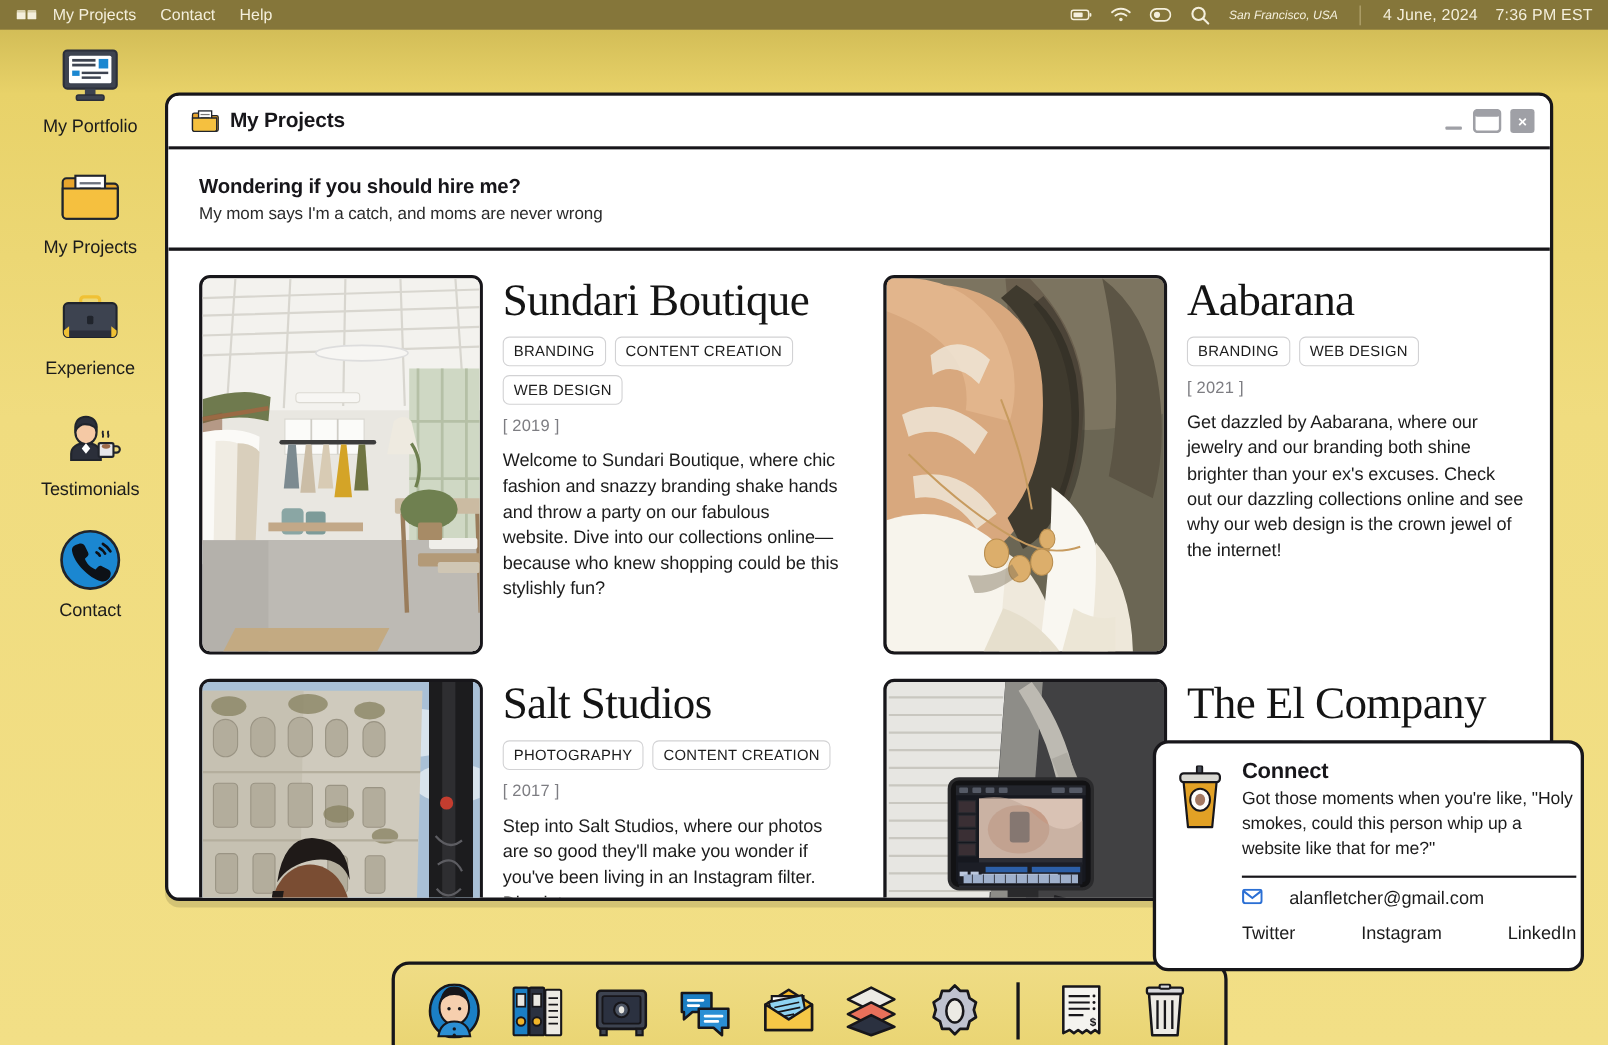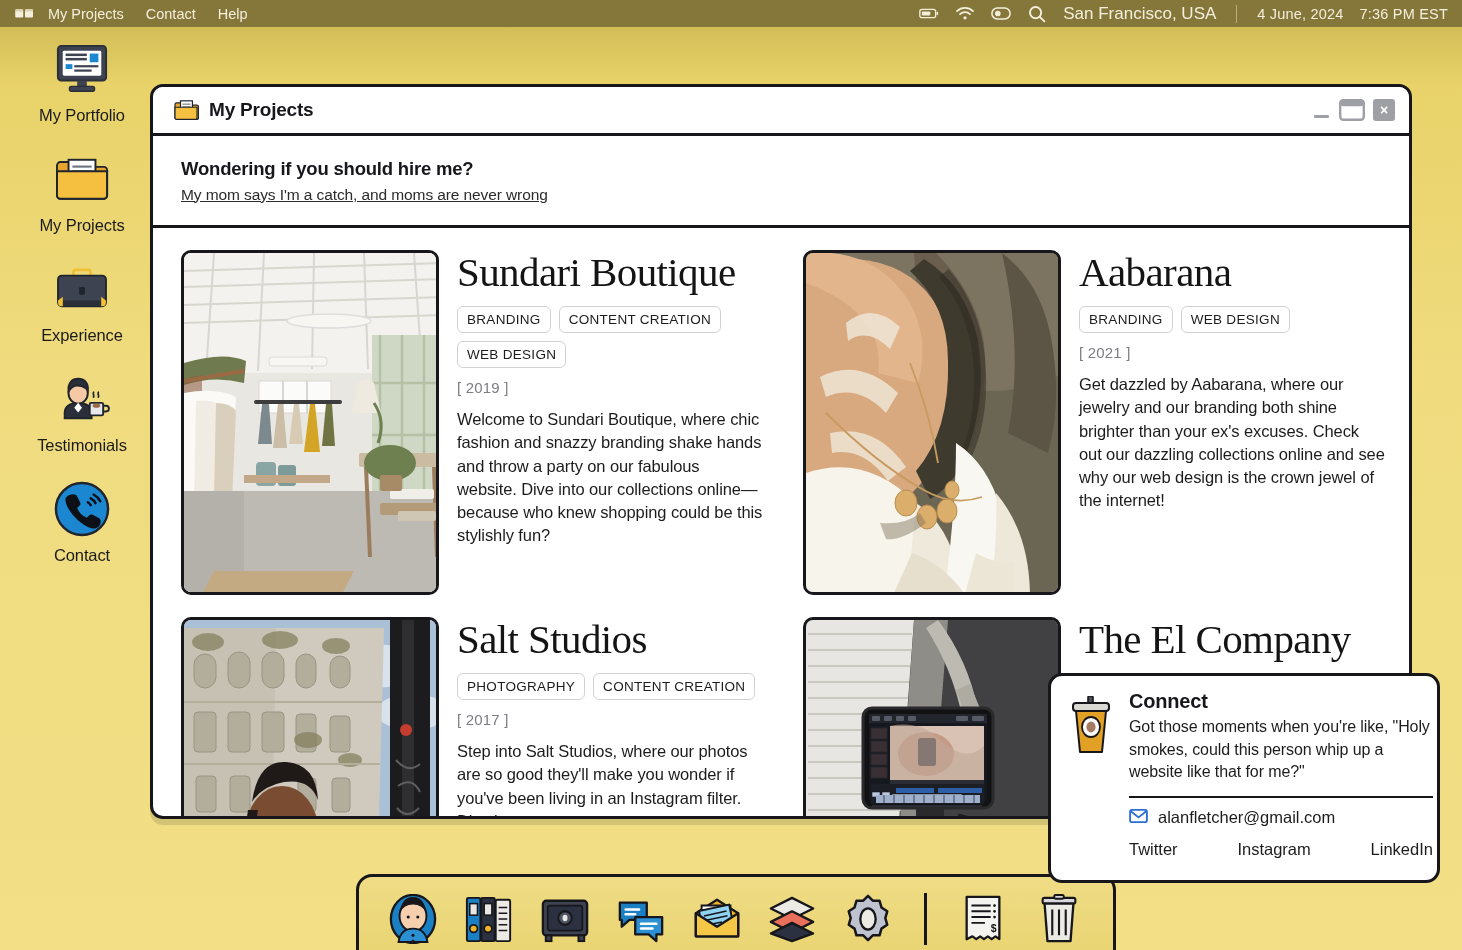--- a/index.html
+++ b/index.html
@@ -21,21 +21,21 @@
     color: #f4efdc; font-size: 14.5px;
     padding: 0 14px;
     z-index: 60;
   }
   .mb-logo { width: 22px; height: 16px; margin-right: 12px; position: relative; }
   .mb-items { display: flex; gap: 22px; align-items: center; }
   .mb-item { cursor: default; white-space: nowrap; }
   .mb-right { margin-left: auto; display: flex; align-items: center; gap: 16px; }
   .mb-icon { width: 20px; height: 18px; display: flex; align-items: center; justify-content: center; }
   .mb-sep { width: 1px; height: 18px; background: #b9ac78; margin: 0 4px; }
-  .mb-loc { font-size: 17px; }
+  .mb-loc { font-size: 11px; font-style: italic; }
   .mb-date { font-size: 14.5px; letter-spacing: .2px; }
 
   
   .sidebar {
     position: absolute; left: 0; top: 40px; width: 164px;
     display: flex; flex-direction: column; align-items: center;
     gap: 0px;
     z-index: 10;
   }
   .side-item {
@@ -77,21 +77,21 @@
 
   
   .banner {
     height: 92px; display: flex; align-items: center;
     padding: 0 28px 0 28px;
     border-bottom: 3px solid #17161a;
     background: #fff;
   }
   .banner-text { width: 430px; }
   .banner-h { font-size: 18.5px; font-weight: bold; color: #17161a; letter-spacing: -0.2px; }
-  .banner-s { font-size: 15.5px; color: #2b2b2b; margin-top: 6px; letter-spacing: -0.1px; text-decoration: underline; }
+  .banner-s { font-size: 15.5px; color: #2b2b2b; margin-top: 6px; letter-spacing: -0.1px; }
   .banner-btns { display: flex; gap: 14px; align-items: center; }
   .btn {
     border: 2.5px solid #17161a; border-radius: 7px;
     padding: 11px 20px; font-size: 15.5px; color: #17161a;
     background: #fff; cursor: pointer; white-space: nowrap;
     font-family: "Liberation Sans", sans-serif;
   }
   .btn.primary { background: #e2e2e5; font-weight: bold; }
 
   
@@ -127,21 +127,21 @@
     width: 392px; height: 210px;
     background: #fff; border: 3px solid #17161a; border-radius: 14px;
     z-index: 40; padding: 14px 4px 12px 16px;
     display: flex; gap: 14px;
   }
   .cup { width: 48px; height: 58px; flex: 0 0 48px; margin-top: 6px; }
   .c-body { flex: 1; min-width: 0; }
   .c-title { font-size: 20px; font-weight: bold; color: #17161a; letter-spacing: -0.2px; }
   .c-desc { margin-top: 3px; font-size: 16px; line-height: 1.42; color: #1c1c1c; letter-spacing: -0.1px; }
   .c-rule { border: none; border-top: 2px solid #17161a; margin: 12px 0 10px 0; }
-  .c-mail { display: flex; align-items: center; gap: 10px; font-size: 16.5px; color: #1c1c1c; cursor: pointer; }
+  .c-mail { display: flex; align-items: center; gap: 24px; font-size: 16.5px; color: #1c1c1c; cursor: pointer; }
   .c-links { display: flex; justify-content: space-between; margin-top: 13px; font-size: 16.5px; color: #1c1c1c; }
   .c-links span { cursor: pointer; }
 
   
   .dock {
     position: absolute; left: 356px; top: 874px;
     width: 760px; height: 90px;
     background: linear-gradient(180deg,#efdc85 0%, #e9d471 100%);
     border: 3.5px solid #17161a;
     border-radius: 16px 16px 0 0;

